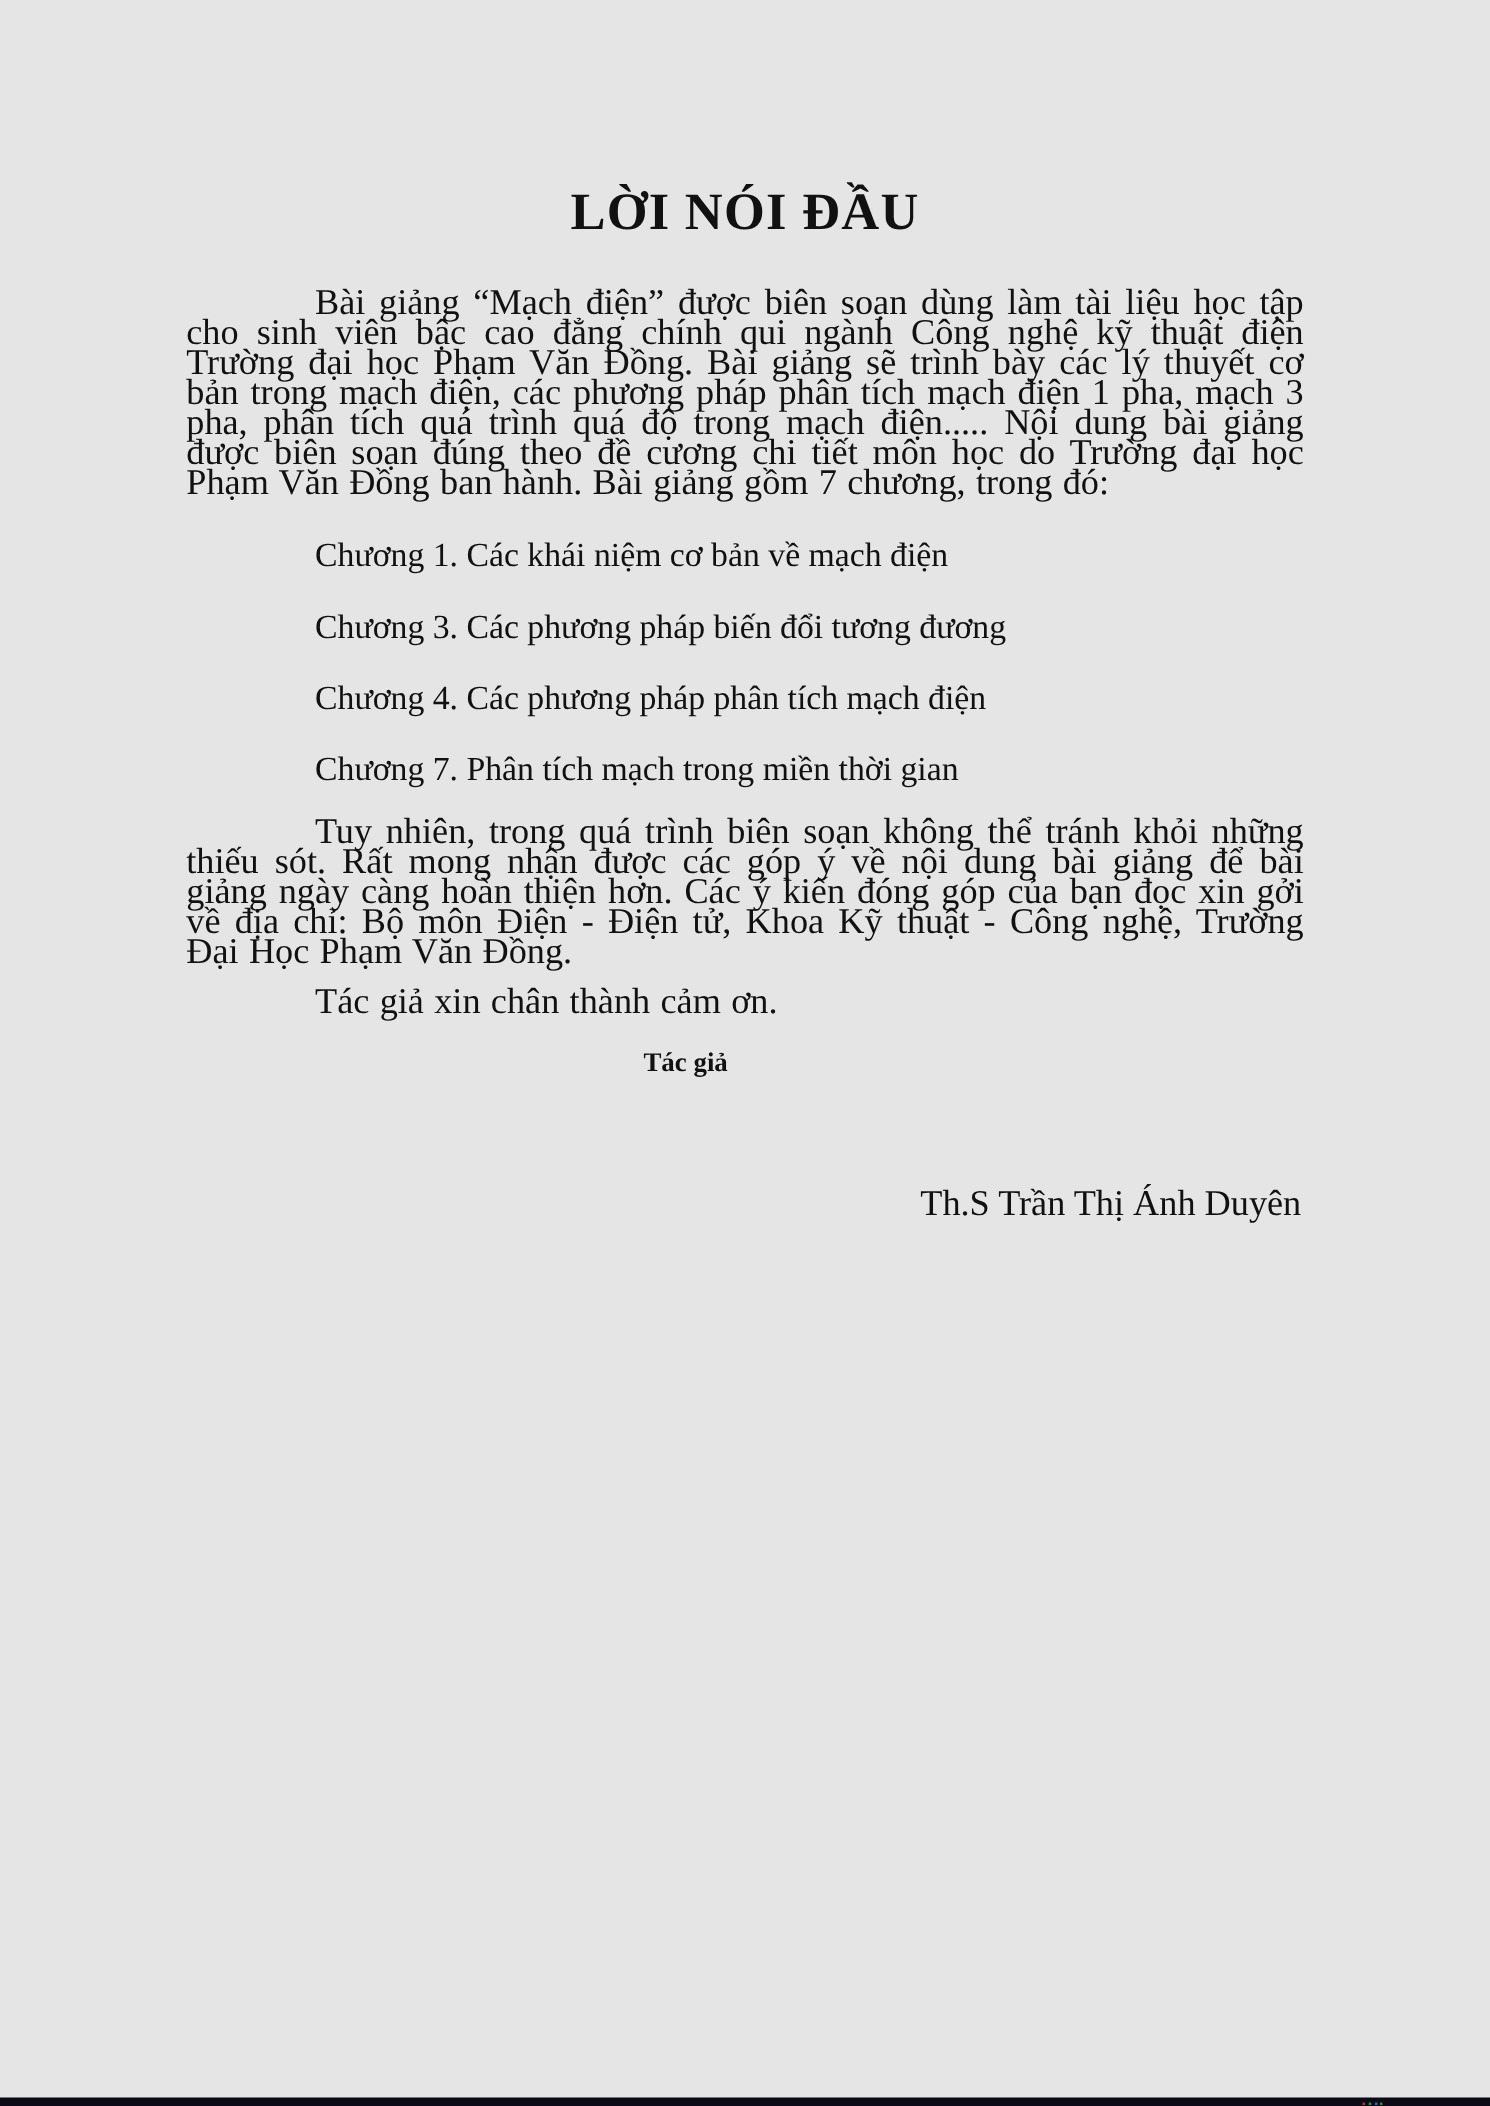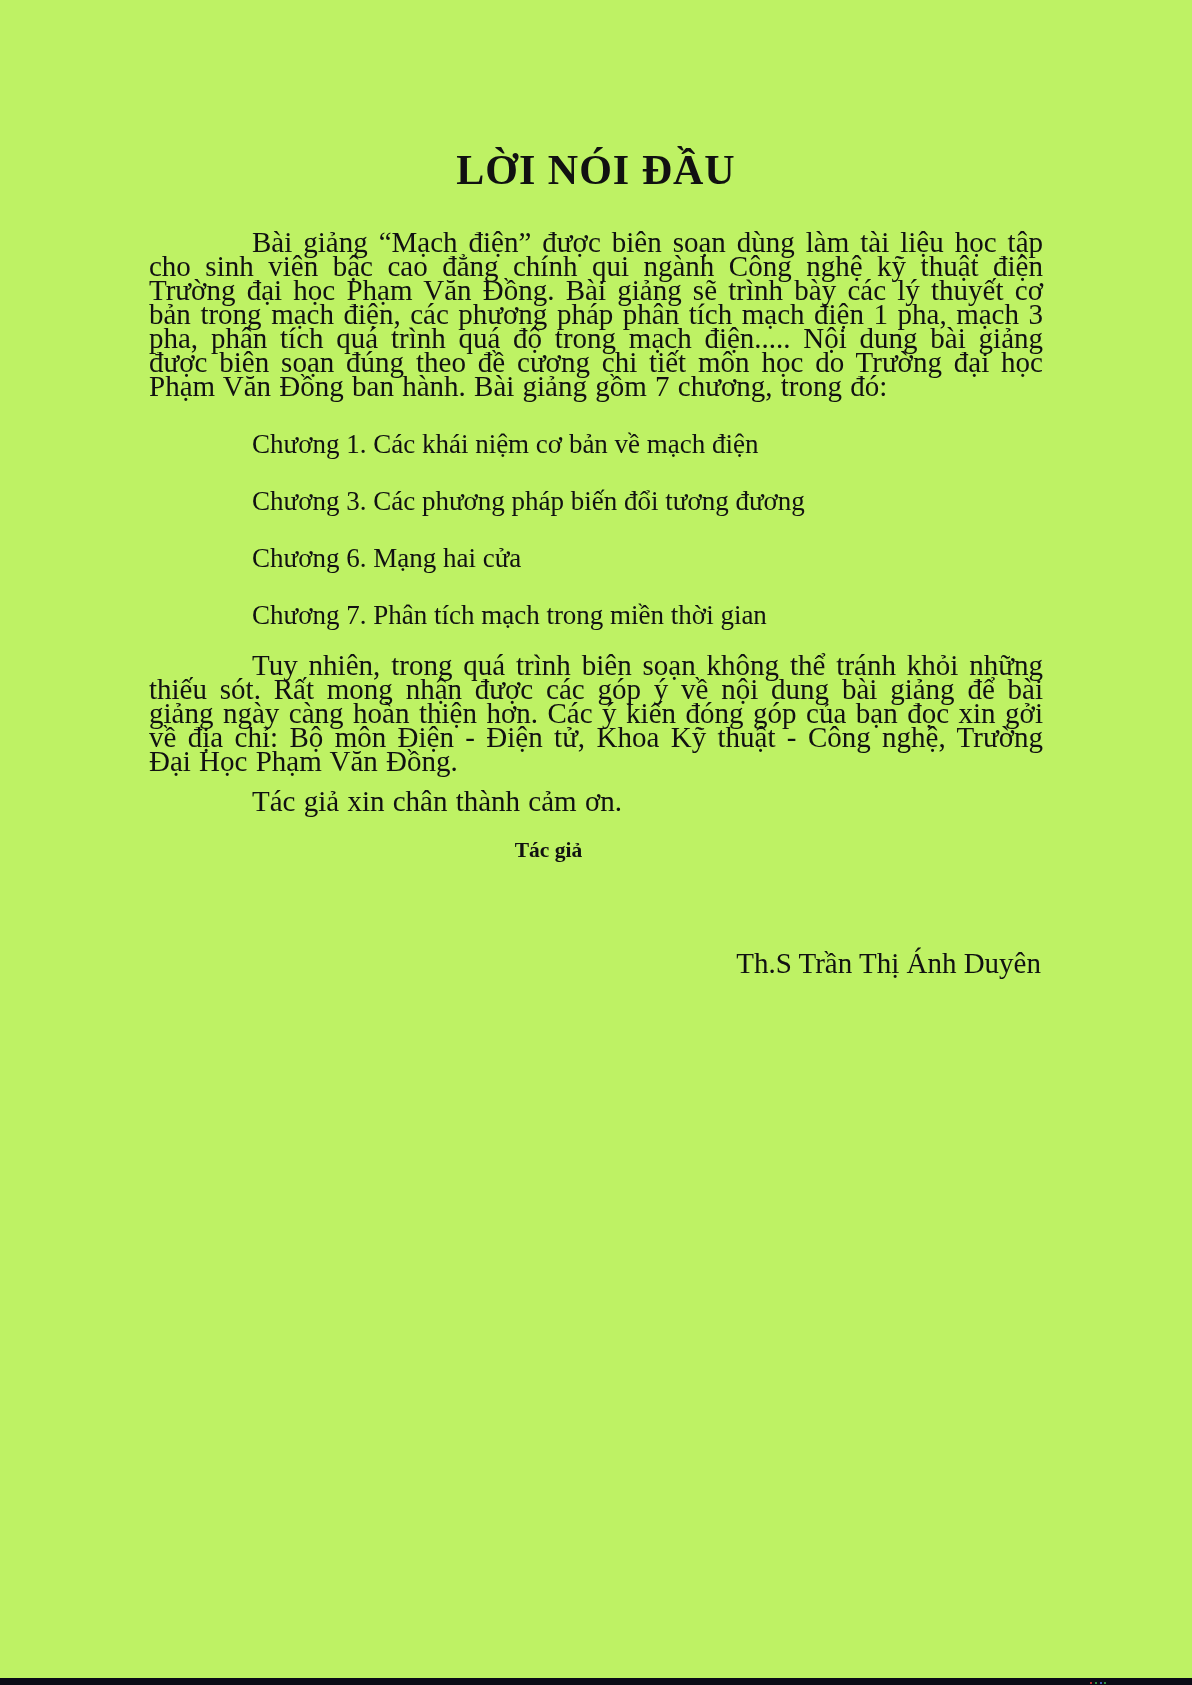--- a/index.html
+++ b/index.html
@@ -8,21 +8,21 @@
     width: 1192px;
     height: 1685px;
     position: relative;
     font-family: "Liberation Serif", "DejaVu Serif", serif;
     color: #111111;
     overflow: hidden;
   }
   .page {
     position: absolute;
     inset: 0;
-    background: #bef264;
+    background: #e5e5e5;
   }
   .content {
     position: absolute;
     left: 149px;
     width: 894px;
     top: 0;
   }
   .doc-title {
     margin-top: 145px;
     text-align: center;
@@ -86,21 +86,21 @@
 
 <div class="page">
   <div class="content">
 
     <h1 class="doc-title">LỜI NÓI ĐẦU</h1>
 
     <p class="body-par par-intro">Bài giảng “Mạch điện” được biên soạn dùng làm tài liệu học tập cho sinh viên bậc cao đẳng chính qui ngành Công nghệ kỹ thuật điện Trường đại học Phạm Văn Đồng. Bài giảng sẽ trình bày các lý thuyết cơ bản trong mạch điện, các phương pháp phân tích mạch điện 1 pha, mạch 3 pha, phân tích quá trình quá độ trong mạch điện..... Nội dung bài giảng được biên soạn đúng theo đề cương chi tiết môn học do Trường đại học Phạm Văn Đồng ban hành. Bài giảng gồm 7 chương, trong đó:</p>
 
     <p class="chapter-line first">Chương 1. Các khái niệm cơ bản về mạch điện</p>
     <p class="chapter-line">Chương 3. Các phương pháp biến đổi tương đương</p>
-    <p class="chapter-line">Chương 6. Mạng hai cửa</p>
+    <p class="chapter-line">Chương 4. Các phương pháp phân tích mạch điện</p>
     <p class="chapter-line">Chương 7. Phân tích mạch trong miền thời gian</p>
 
 
     <p class="body-par par-feedback">Tuy nhiên, trong quá trình biên soạn không thể tránh khỏi những thiếu sót. Rất mong nhận được các góp ý về nội dung bài giảng để bài giảng ngày càng hoàn thiện hơn. Các ý kiến đóng góp của bạn đọc xin gởi về địa chỉ: Bộ môn Điện - Điện tử, Khoa Kỹ thuật - Công nghệ, Trường Đại Học Phạm Văn Đồng.</p>
 
     <p class="body-par par-closing">Tác giả xin chân thành cảm ơn.</p>
 
     <p class="sig-role">Tác giả</p>
 
     <p class="sig-name">Th.S Trần Thị Ánh Duyên</p>

